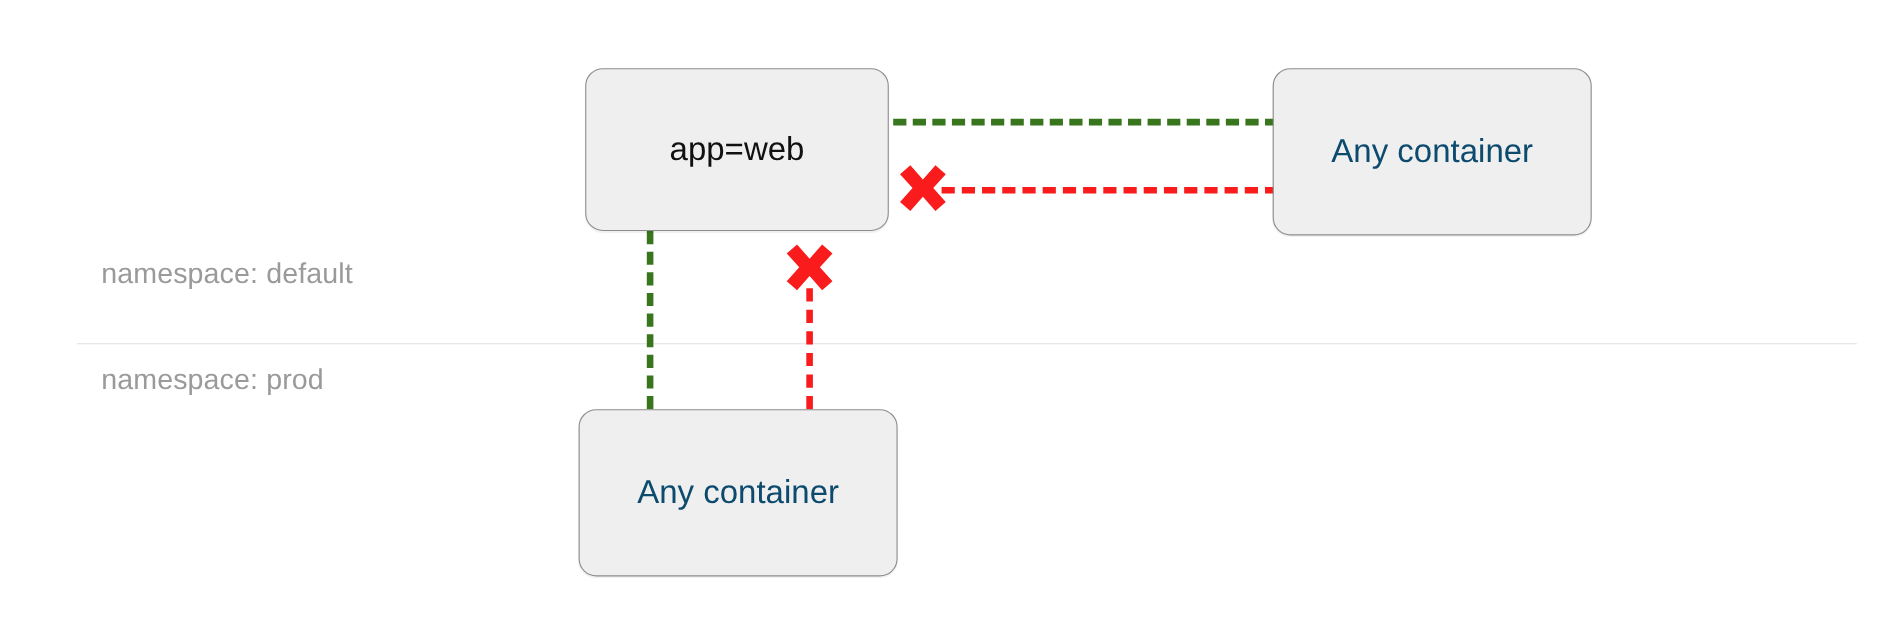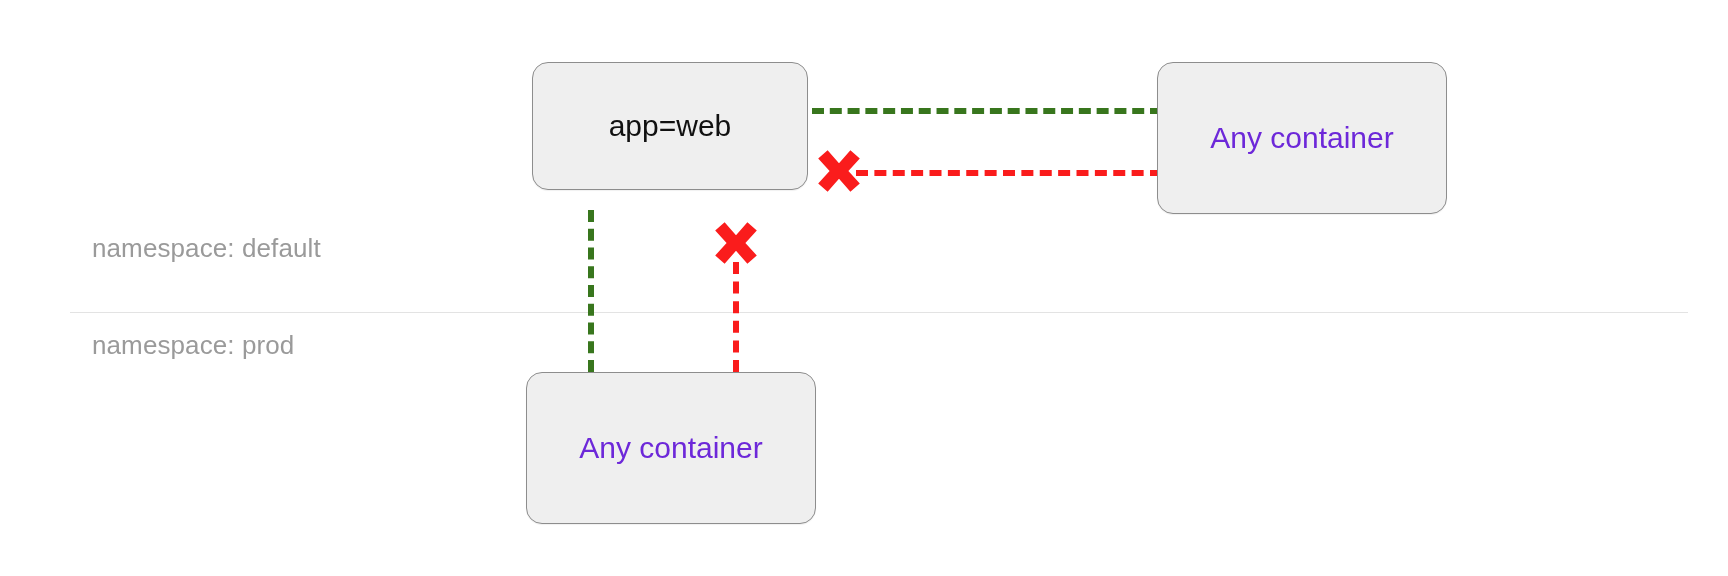--- a/index.html
+++ b/index.html
@@ -47,21 +47,21 @@
     align-items: center;
     justify-content: center;
     box-shadow: 0 1px 1px rgba(0,0,0,0.06);
   }
   .node-label {
     font-size: 30px;
     line-height: 1;
     white-space: nowrap;
   }
   .node-label.dark  { color: #111111; }
-  .node-label.muted { color: #6d28d9; }
+  .node-label.muted { color: #0c4a6e; }
 
   
   .edge {
     position: absolute;
   }
   .edge-h {
     height: 0;
     border-top-width: 6px;
     border-top-style: dashed;
   }
@@ -94,21 +94,21 @@
   <div class="ns-label" style="left:92px; top:248px; transform:translateY(-50%);">namespace: default</div>
 
   <div class="edge edge-h allow-h" style="left:812px; top:108px; width:350px;"></div>
 
   <div class="edge edge-h deny-h" style="left:856px; top:170px; width:306px;"></div>
 
   <div class="edge edge-v allow-v" style="left:588px; top:210px; height:162px;"></div>
 
   <div class="edge edge-v deny-v" style="left:733px; top:262px; height:110px;"></div>
 
-  <div class="node" style="left:532px; top:62px; width:276px; height:128px;">
+  <div class="node" style="left:532px; top:62px; width:276px; height:148px;">
     <span class="node-label dark">app=web</span>
   </div>
 
   <div class="node" style="left:1157px; top:62px; width:290px; height:152px;">
     <span class="node-label muted">Any container</span>
   </div>
 
   <div class="node" style="left:526px; top:372px; width:290px; height:152px;">
     <span class="node-label muted">Any container</span>
   </div>

